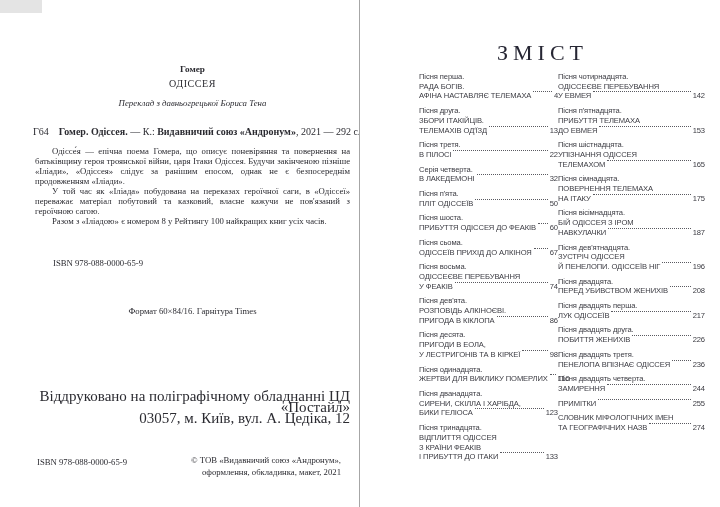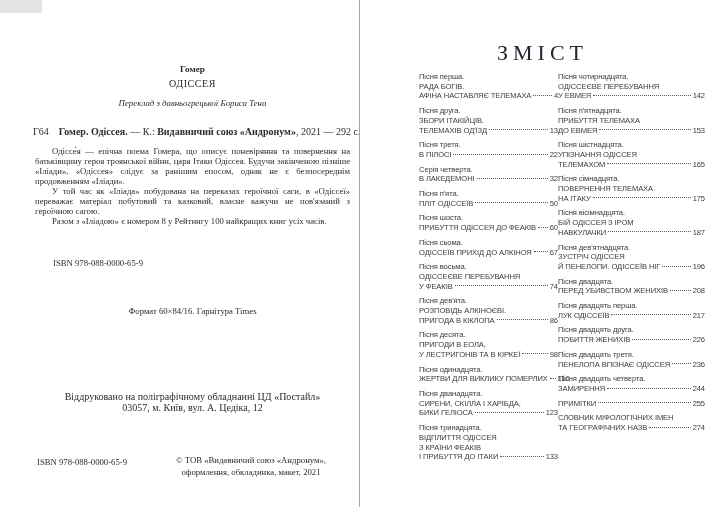--- a/index.html
+++ b/index.html
@@ -23,38 +23,38 @@
   .book-title{position:absolute;top:78px;width:100%;text-align:center;font-size:10px;letter-spacing:.6px;}
   .translator{position:absolute;top:98px;width:100%;text-align:center;font-style:italic;font-size:8.8px;}
   .catalog{position:absolute;top:126px;left:-2px;width:320px;font-size:10px;white-space:nowrap;}
   .catalog-code{margin-right:10px;}
   .bold{font-weight:bold;}
   .annotation{position:absolute;top:146px;width:315px;font-size:8.7px;line-height:10px;text-align:justify;}
   .annotation p{margin:0;text-indent:17px;}
   .isbn-mid{position:absolute;top:258px;left:18px;font-size:8.7px;}
   .format-line{position:absolute;top:306px;width:100%;text-align:center;font-size:8.7px;}
   .publisher-block{position:absolute;top:336px;width:100%;text-align:center;font-size:8.7px;line-height:11px;}
-  .print-block{position:absolute;top:391px;width:100%;text-align:center;font-size:10px;line-height:11px;}
+  .print-block{position:absolute;top:391px;width:100%;text-align:right;font-size:15px;line-height:11px;}
   .isbn-bottom{position:absolute;top:457px;left:2px;font-size:8.7px;}
-  .copyright{position:absolute;top:455px;left:126px;width:180px;text-align:center;font-size:8.7px;line-height:11.5px;}
+  .copyright{position:absolute;top:455px;left:126px;width:180px;text-align:right;font-size:8.7px;line-height:11.5px;}
 
   
   .divider{position:absolute;left:359px;top:0;width:1px;height:507px;background:var(--divider);}
 
   
   .page-right{position:absolute;left:360px;top:0;width:360px;height:507px;}
   .toc-title{position:absolute;top:40px;width:100%;text-align:center;font-size:22px;
              letter-spacing:5px;text-indent:5px;color:var(--heading-ink);}
   .toc-columns{position:absolute;top:72px;left:35px;width:302px;display:flex;gap:0;
                font-family:"Liberation Sans", sans-serif;font-size:7.6px;line-height:9.7px;
                color:var(--toc-ink);letter-spacing:-.1px;margin-left:24px;}
   .toc-col-left{width:139px;}
   .toc-col-right{width:147px;}
   .toc-entry{margin-bottom:5px;}
-  .toc-row{display:flex;align-items:center;}
+  .toc-row{display:flex;align-items:flex-start;}
   .toc-text{white-space:nowrap;}
   .toc-dots{flex:1;min-width:6px;border-bottom:1px dotted var(--dots);margin:0 2px 1.5px 2px;}
   .toc-page{white-space:nowrap;}
 </style>
 </head>
 <body>
 
 <div class="spread">
   <div class="scan-artifact"></div>
 

